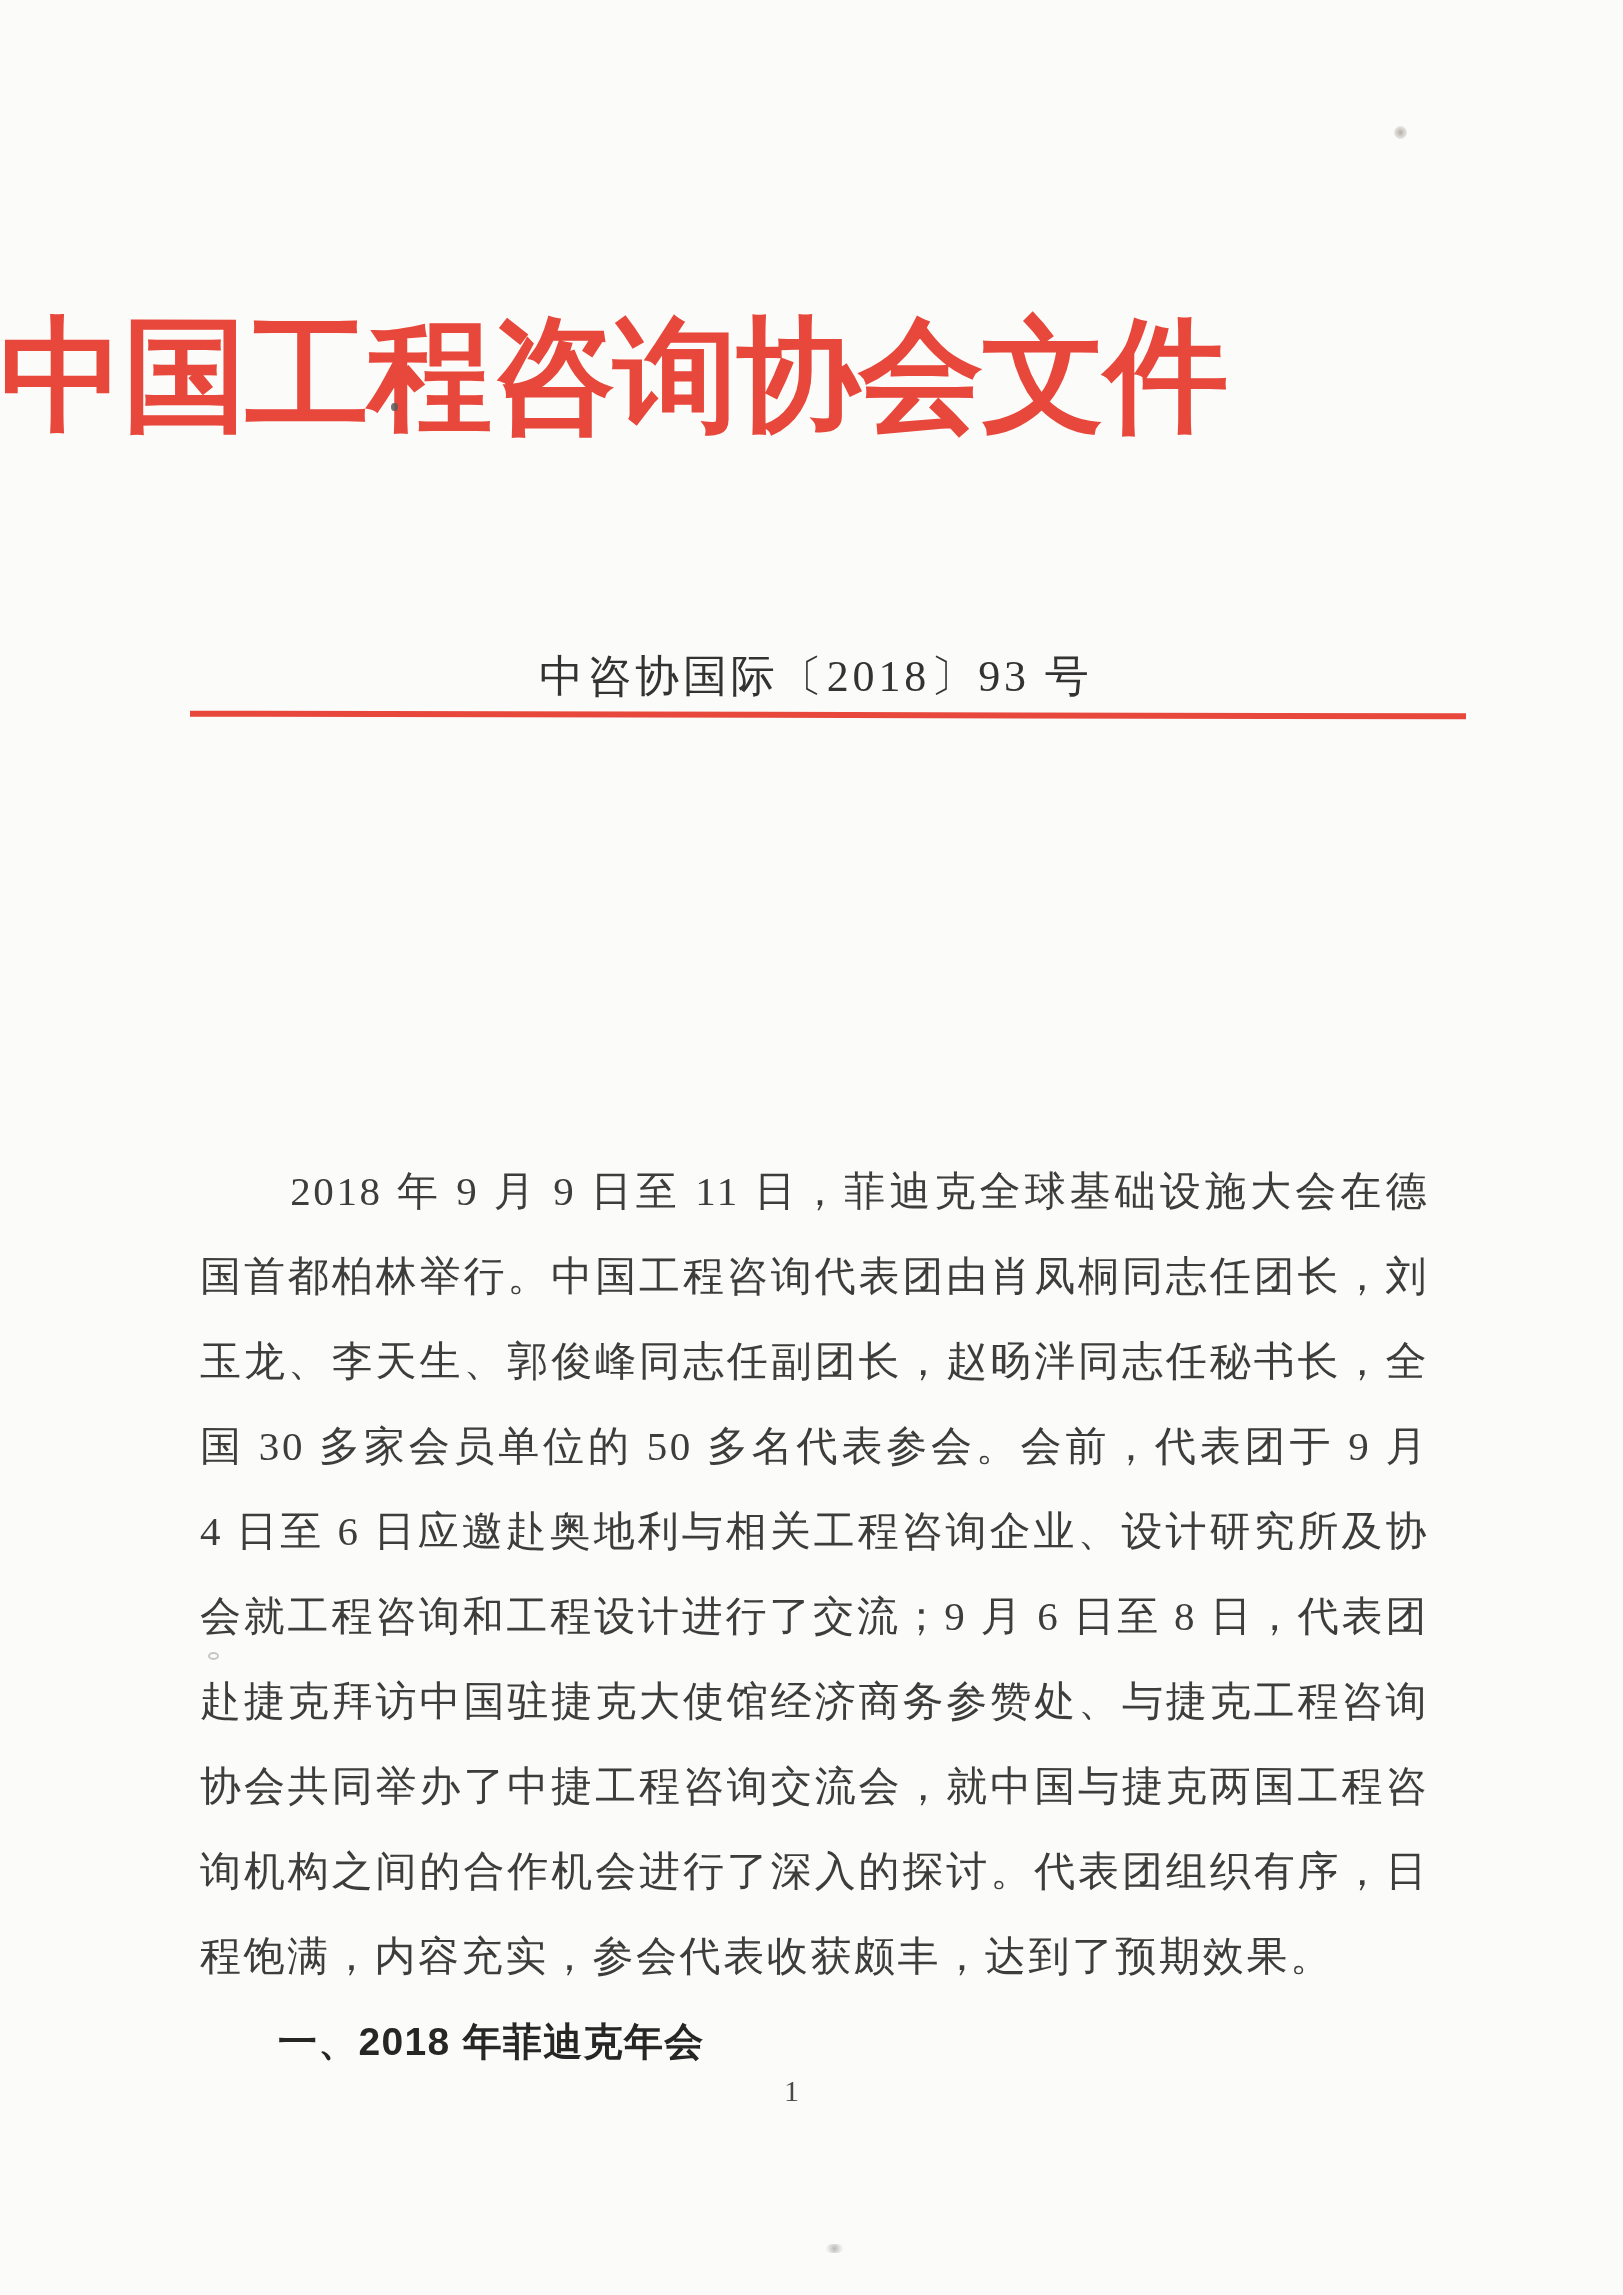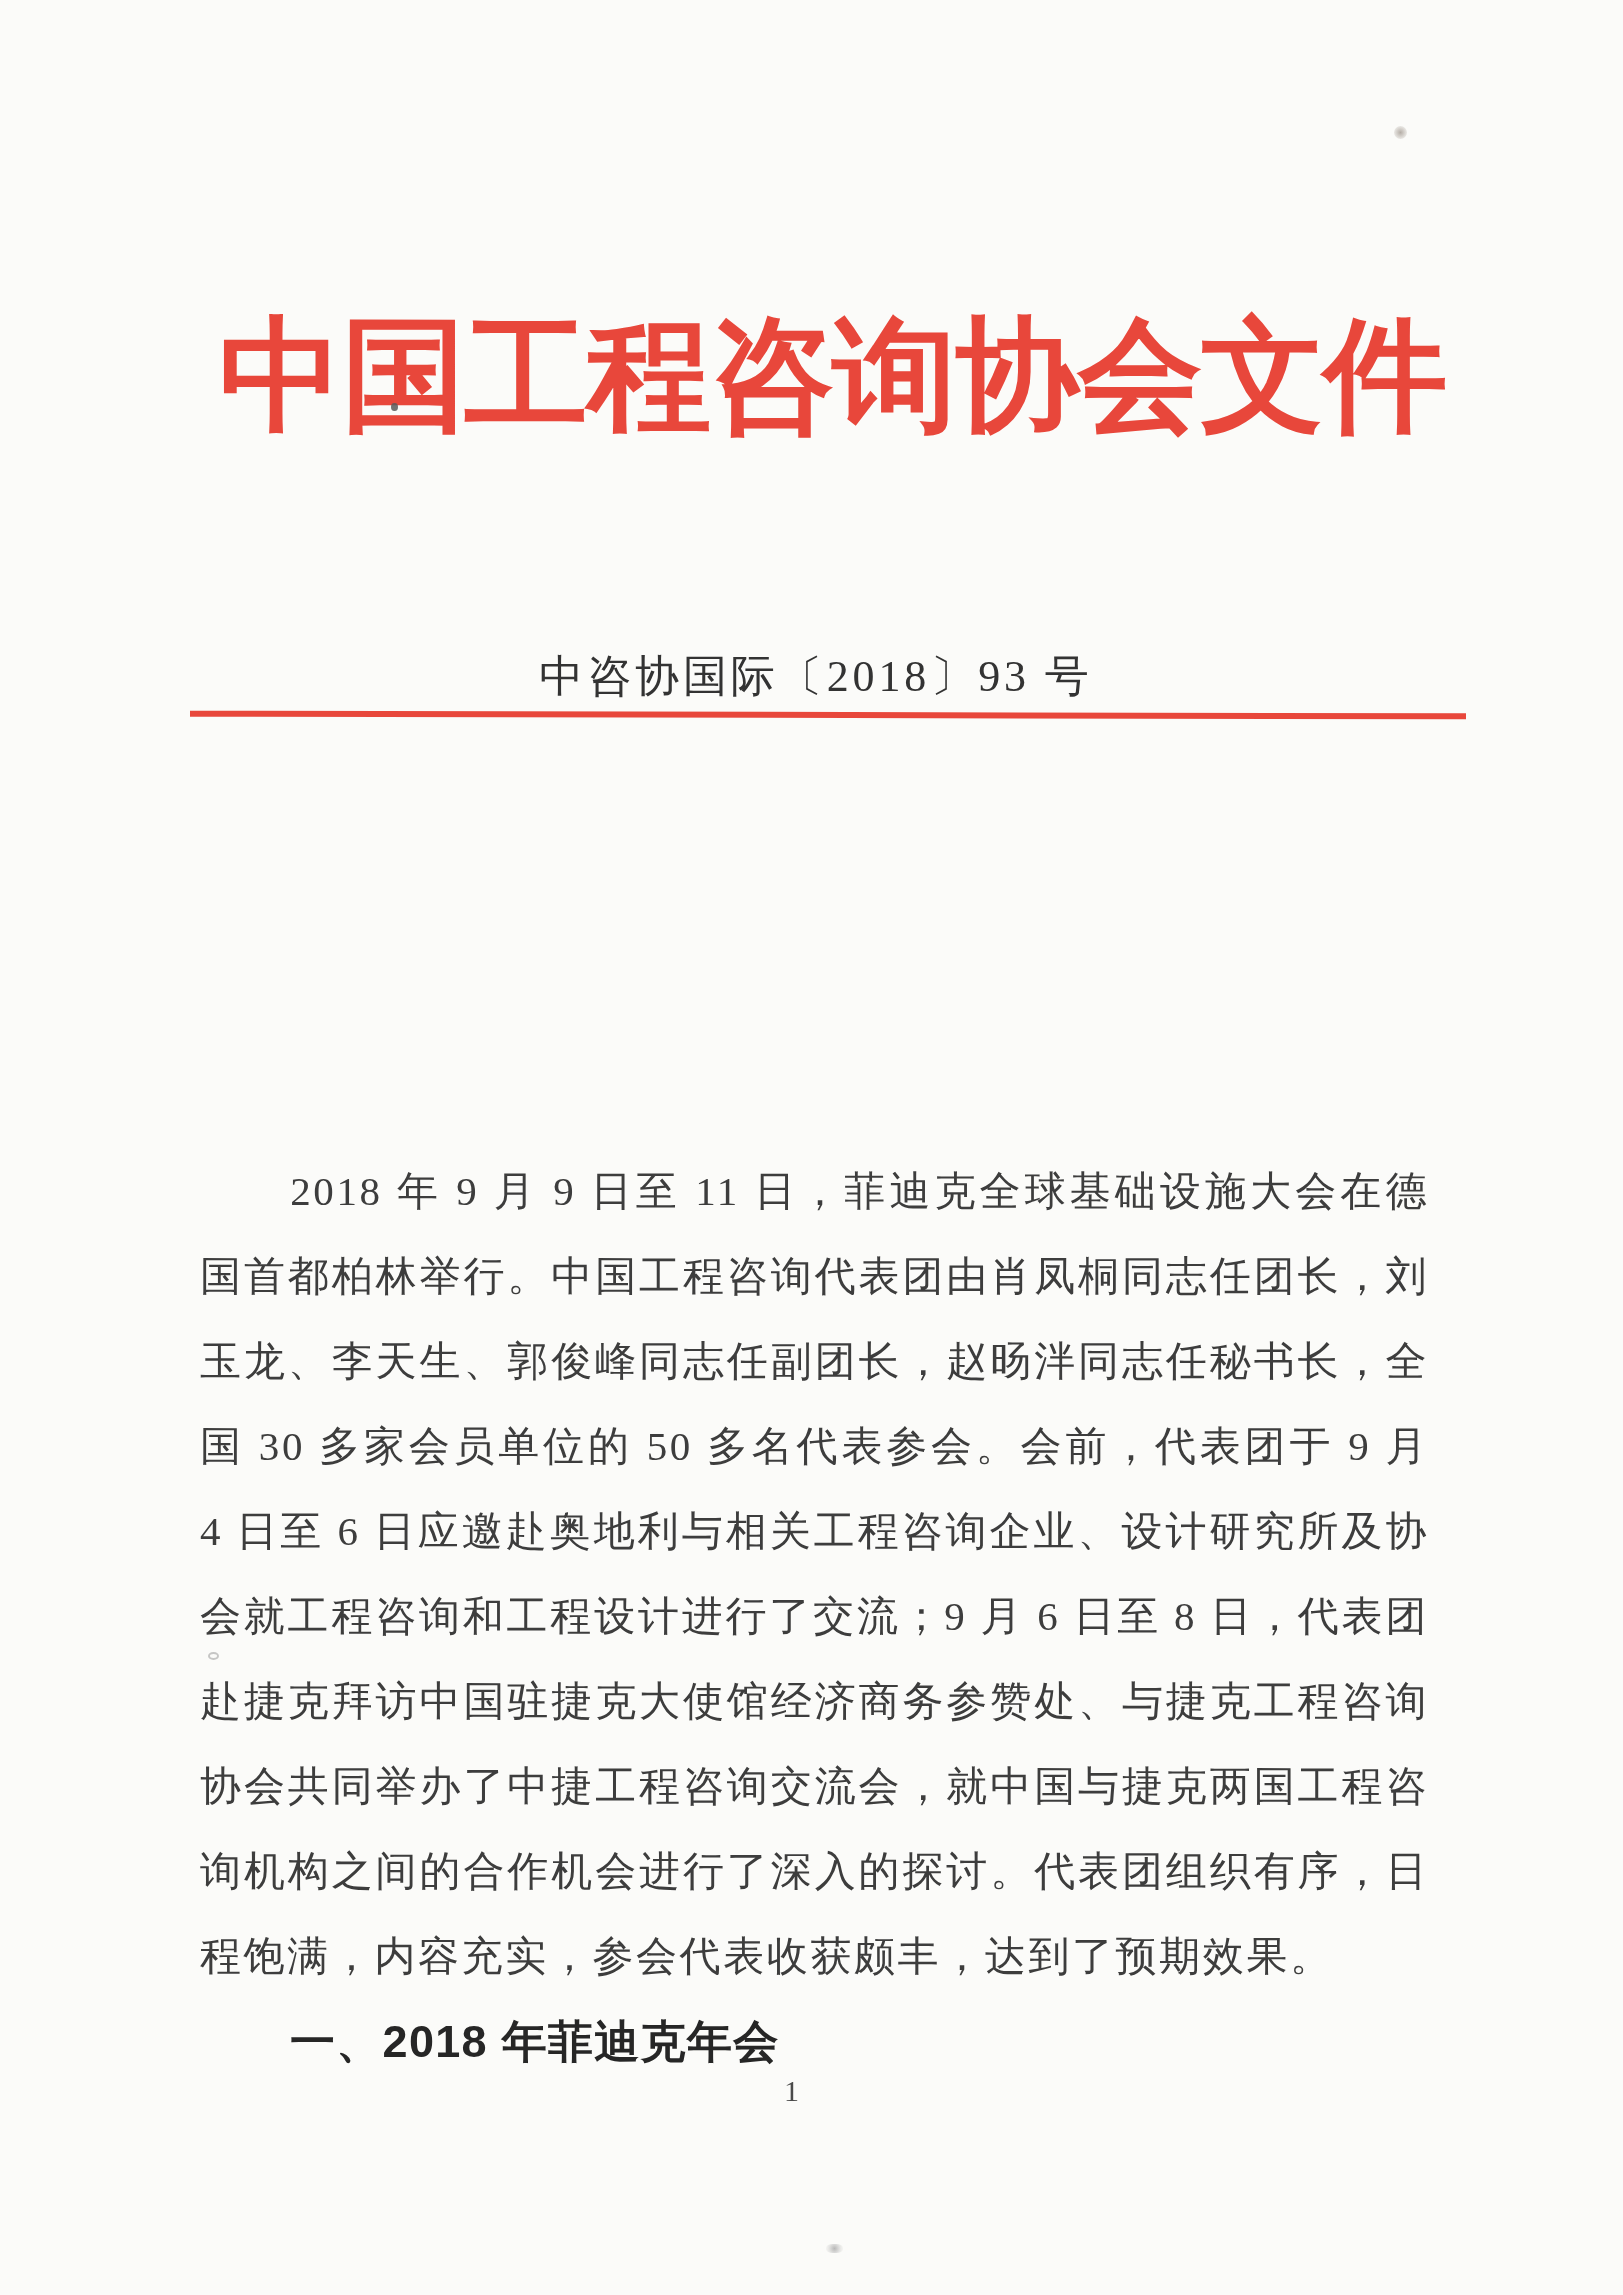--- a/index.html
+++ b/index.html
@@ -18,29 +18,28 @@
     margin: 0 auto;
     background: var(--page-background, #fbfbf9);
     overflow: hidden;
     font-family: "Liberation Serif", "DejaVu Serif", serif;
   }
   .red-header {
     position: absolute;
     top: 306px;
     left: 0;
     right: 0;
-    text-align: center;
+    text-align: left;
     font-size: 124px;
     line-height: 1.15;
     font-weight: bold;
     letter-spacing: -1.3px;
     color: var(--header-red, #e8473b);
     font-family: "Liberation Serif", "DejaVu Serif", serif;
     white-space: nowrap;
-    padding-left: 41px;
   }
   .doc-number {
     position: absolute;
     top: 647px;
     left: 8px;
     right: 0;
     text-align: center;
     font-size: 44px;
     letter-spacing: 3.9px;
     color: #333;
@@ -77,21 +76,21 @@
     letter-spacing: 2.6px;
     color: var(--body-text, #3d3d3d);
     text-align: justify;
   }
   .doc-body p {
     text-indent: 2.2em;
   }
   .section-heading {
     text-indent: 2em;
     font-weight: bold;
-    font-size: 45px;
+    font-size: 39px;
     color: #262626;
     font-family: "Liberation Sans", "DejaVu Sans", sans-serif;
     letter-spacing: 1.3px;
   }
   .page-number {
     position: absolute;
     top: 2074px;
     left: 784px;
     font-size: 30px;
     color: #4a4a4a;

